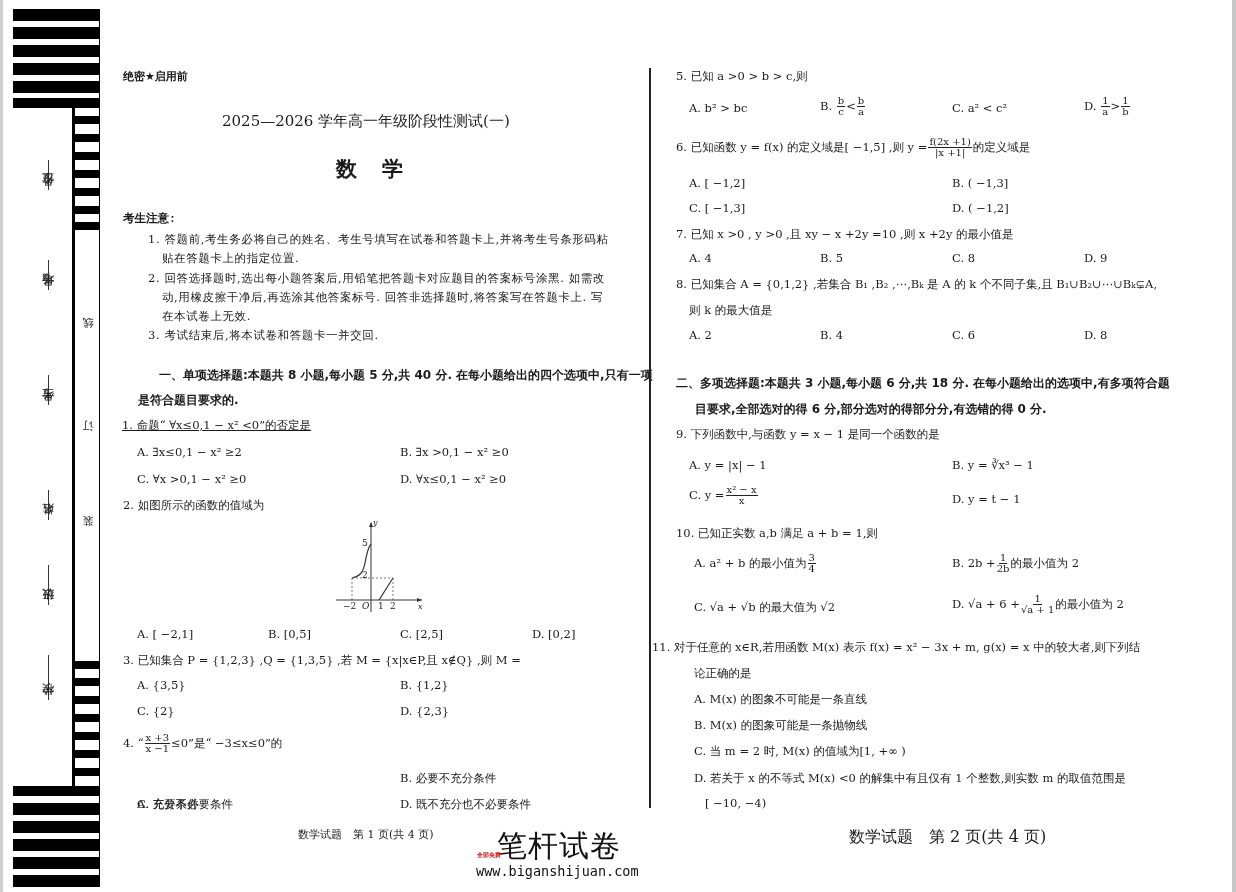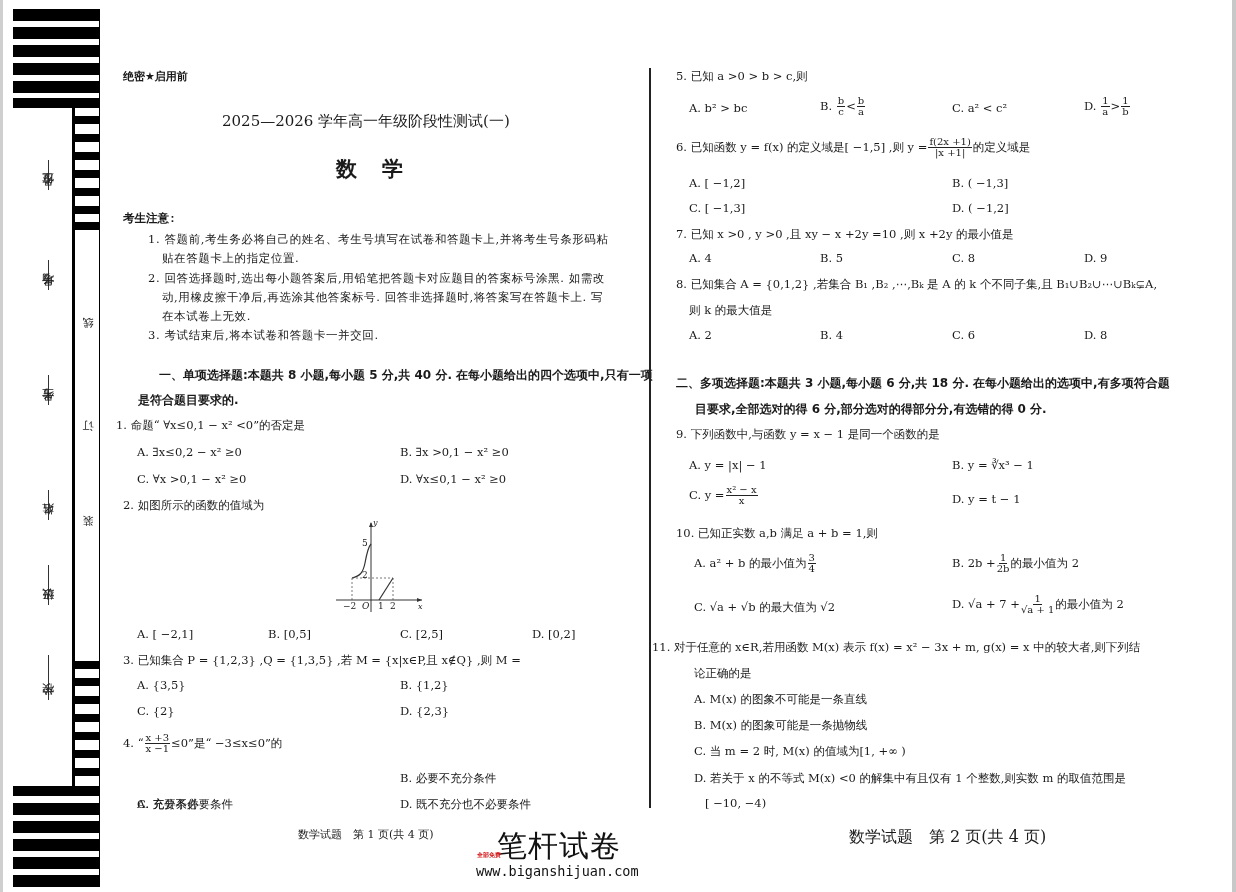--- a/index.html
+++ b/index.html
@@ -82,22 +82,22 @@
 <div class="abs q" style="left:148px;top:232px;letter-spacing:0.6px;">1. 答题前,考生务必将自己的姓名、考生号填写在试卷和答题卡上,并将考生号条形码粘</div>
 <div class="abs q" style="left:162px;top:251px;letter-spacing:0.6px;">贴在答题卡上的指定位置.</div>
 <div class="abs q" style="left:148px;top:271px;letter-spacing:0.6px;">2. 回答选择题时,选出每小题答案后,用铅笔把答题卡对应题目的答案标号涂黑. 如需改</div>
 <div class="abs q" style="left:162px;top:290px;letter-spacing:0.6px;">动,用橡皮擦干净后,再选涂其他答案标号. 回答非选择题时,将答案写在答题卡上. 写</div>
 <div class="abs q" style="left:162px;top:309px;letter-spacing:0.6px;">在本试卷上无效.</div>
 <div class="abs q" style="left:148px;top:328px;letter-spacing:0.6px;">3. 考试结束后,将本试卷和答题卡一并交回.</div>
 
 <div class="abs b" style="left:123px;top:367px;margin-left:36px;">一、单项选择题:本题共 8 小题,每小题 5 分,共 40 分. 在每小题给出的四个选项中,只有一项</div>
 <div class="abs b" style="left:138px;top:392px;">是符合题目要求的.</div>
 
-<div class="abs q" style="left:116px;top:418px;">1. 命题“ ∀x≤0,1 − x² &lt;0”的否定是</div>
-<div class="abs opt" style="left:137px;top:445px;">A. ∃x≤0,2 − x² ≥0</div>
+<div class="abs q" style="left:122px;top:418px;text-decoration:underline;">1. 命题“ ∀x≤0,1 − x² &lt;0”的否定是</div>
+<div class="abs opt" style="left:137px;top:445px;">A. ∃x≤0,1 − x² ≥2</div>
 <div class="abs opt" style="left:400px;top:445px;">B. ∃x &gt;0,1 − x² ≥0</div>
 <div class="abs opt" style="left:137px;top:472px;">C. ∀x &gt;0,1 − x² ≥0</div>
 <div class="abs opt" style="left:400px;top:472px;">D. ∀x≤0,1 − x² ≥0</div>
 
 <div class="abs q" style="left:123px;top:498px;">2. 如图所示的函数的值域为</div>
 
 <div class="abs" style="left:334px;top:518px;width:92px;height:96px;">
   <svg width="92" height="96" viewBox="0 0 92 96">
     <line x1="2" y1="82" x2="88" y2="82" stroke="#333" stroke-width="1"></line>
     <polygon points="88,82 83,80 83,84" fill="#333"></polygon>
@@ -215,21 +215,21 @@
     </span>
 </div>
 <div class="abs opt" style="left:952px;top:553px;">
   <span>B. 2b +</span><span class="frac">
       <span class="n">1</span>
       <span>2b</span>
     </span><span>的最小值为 2</span>
 </div>
 <div class="abs opt" style="left:694px;top:600px;">C. √a + √b 的最大值为 √2</div>
 <div class="abs opt" style="left:952px;top:594px;">
-  <span>D. √a + 7 +</span><span class="frac">
+  <span>D. √a + 6 +</span><span class="frac">
       <span class="n">1</span>
       <span>√a + 1</span>
     </span><span>的最小值为 2</span>
 </div>
 
 <div class="abs q" style="left:652px;top:640px;">11. 对于任意的 x∈R,若用函数 M(x) 表示 f(x) = x² − 3x + m, g(x) = x 中的较大者,则下列结</div>
 <div class="abs q" style="left:694px;top:666px;">论正确的是</div>
 <div class="abs opt" style="left:694px;top:692px;">A. M(x) 的图象不可能是一条直线</div>
 <div class="abs opt" style="left:694px;top:718px;">B. M(x) 的图象可能是一条抛物线</div>
 <div class="abs opt" style="left:694px;top:744px;">C. 当 m = 2 时, M(x) 的值域为[1, +∞ )</div>

